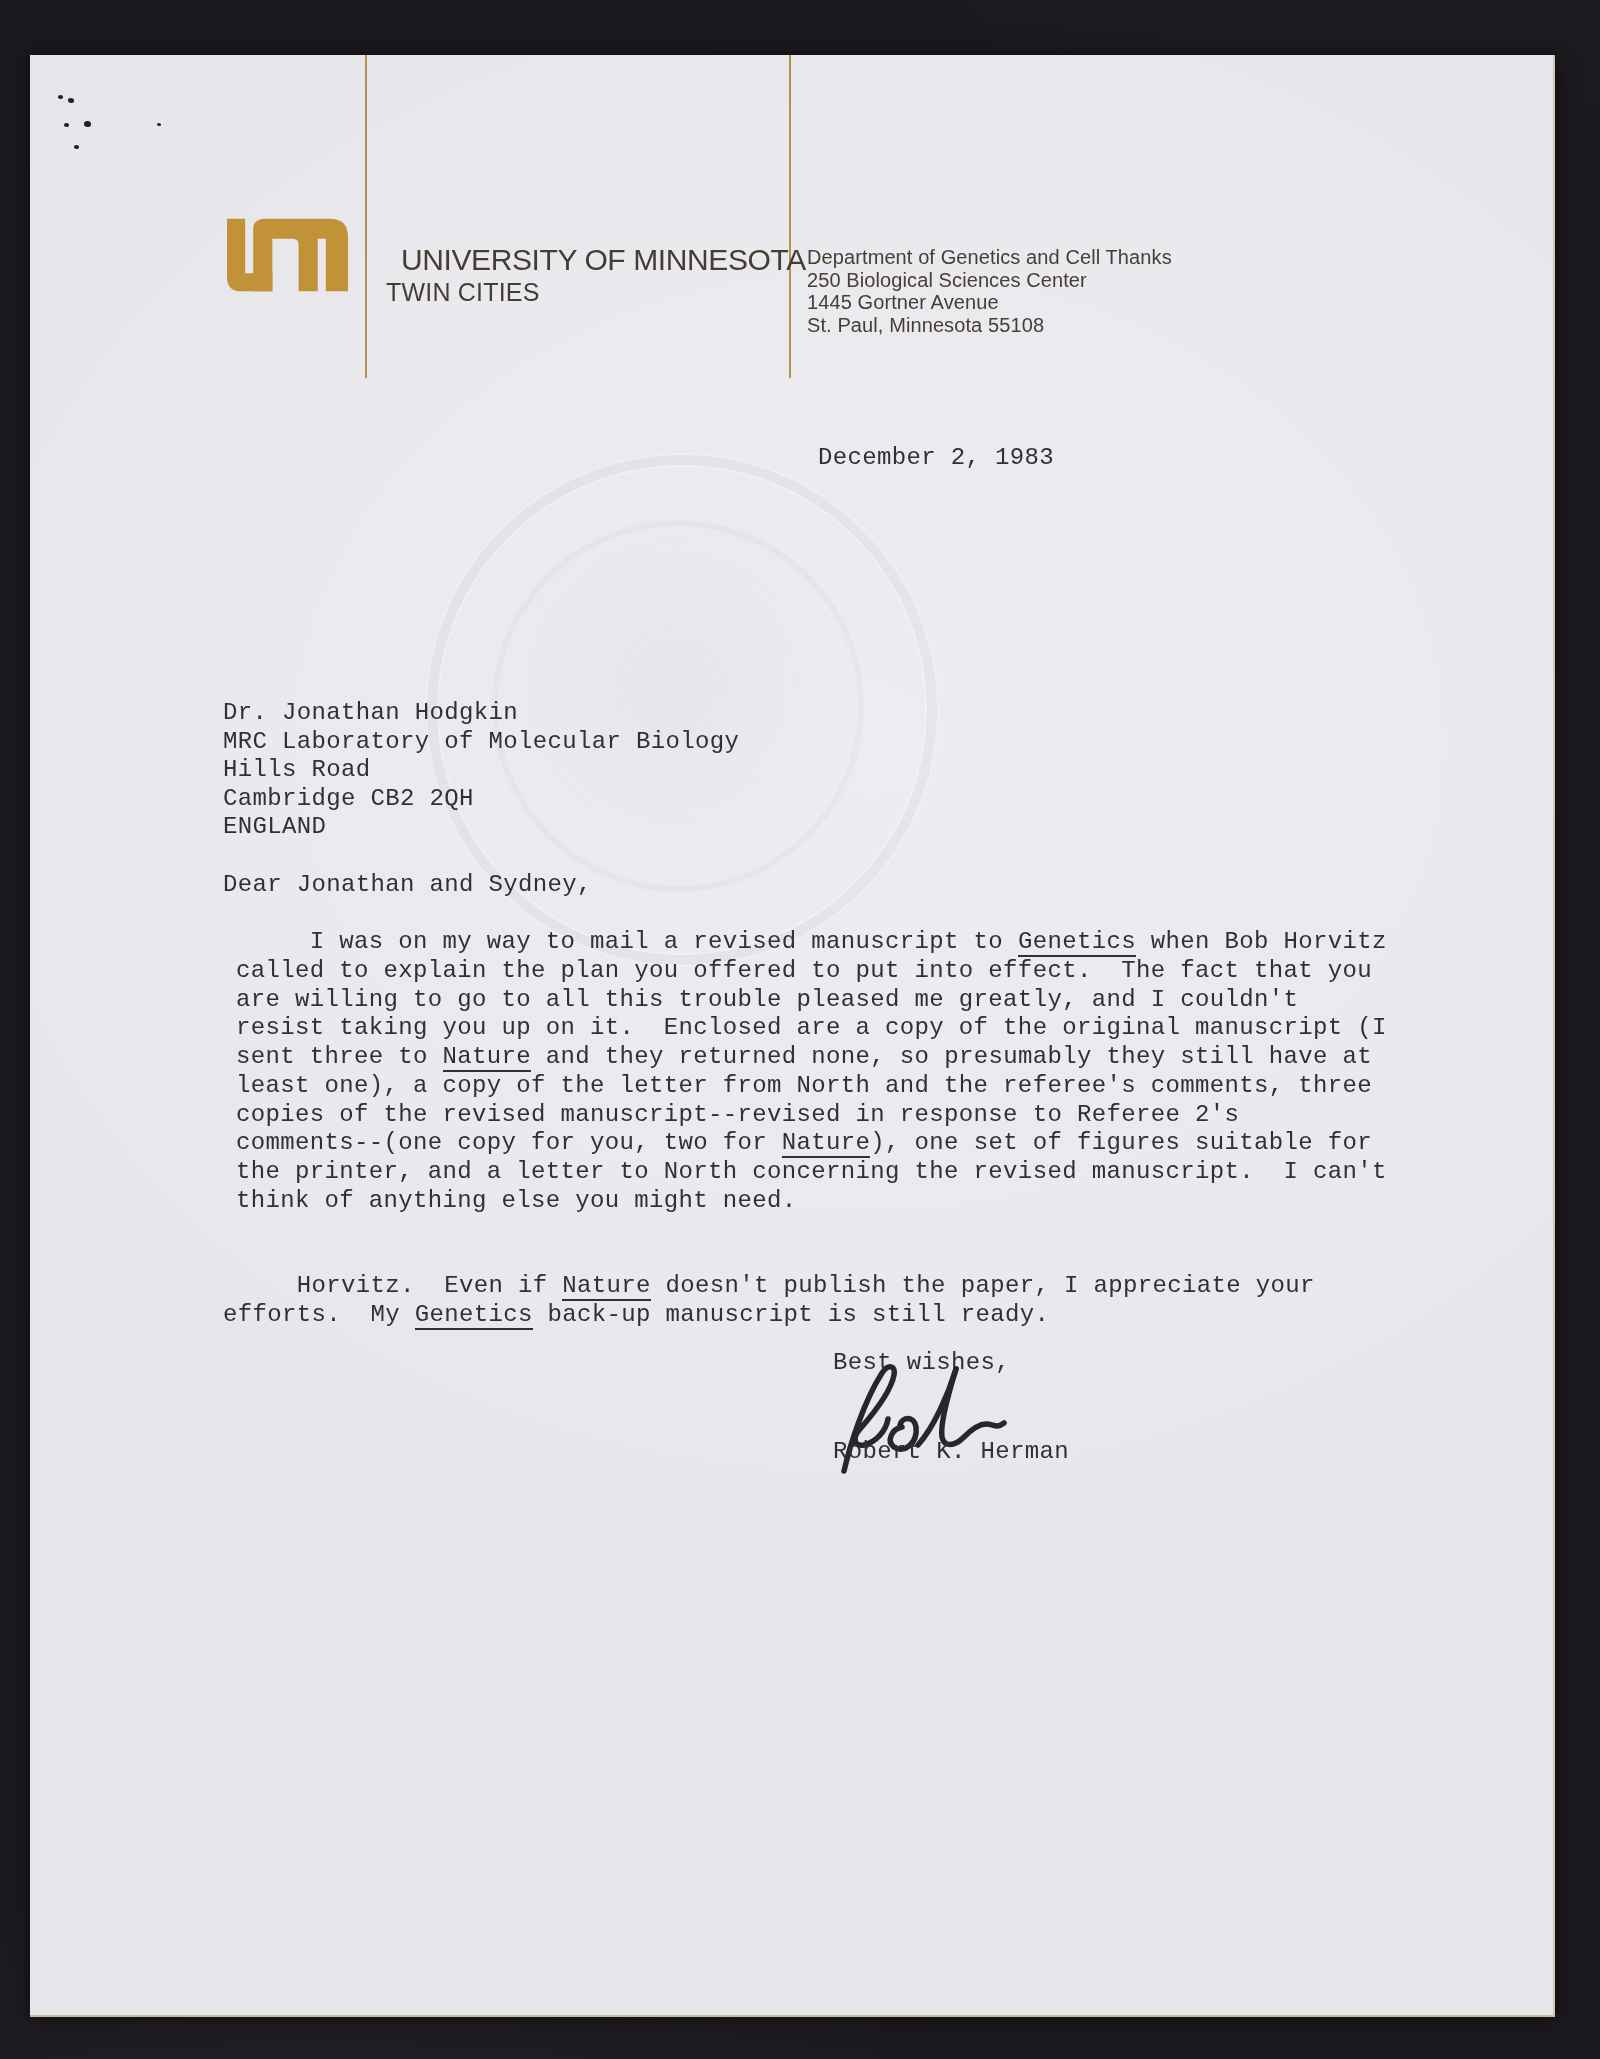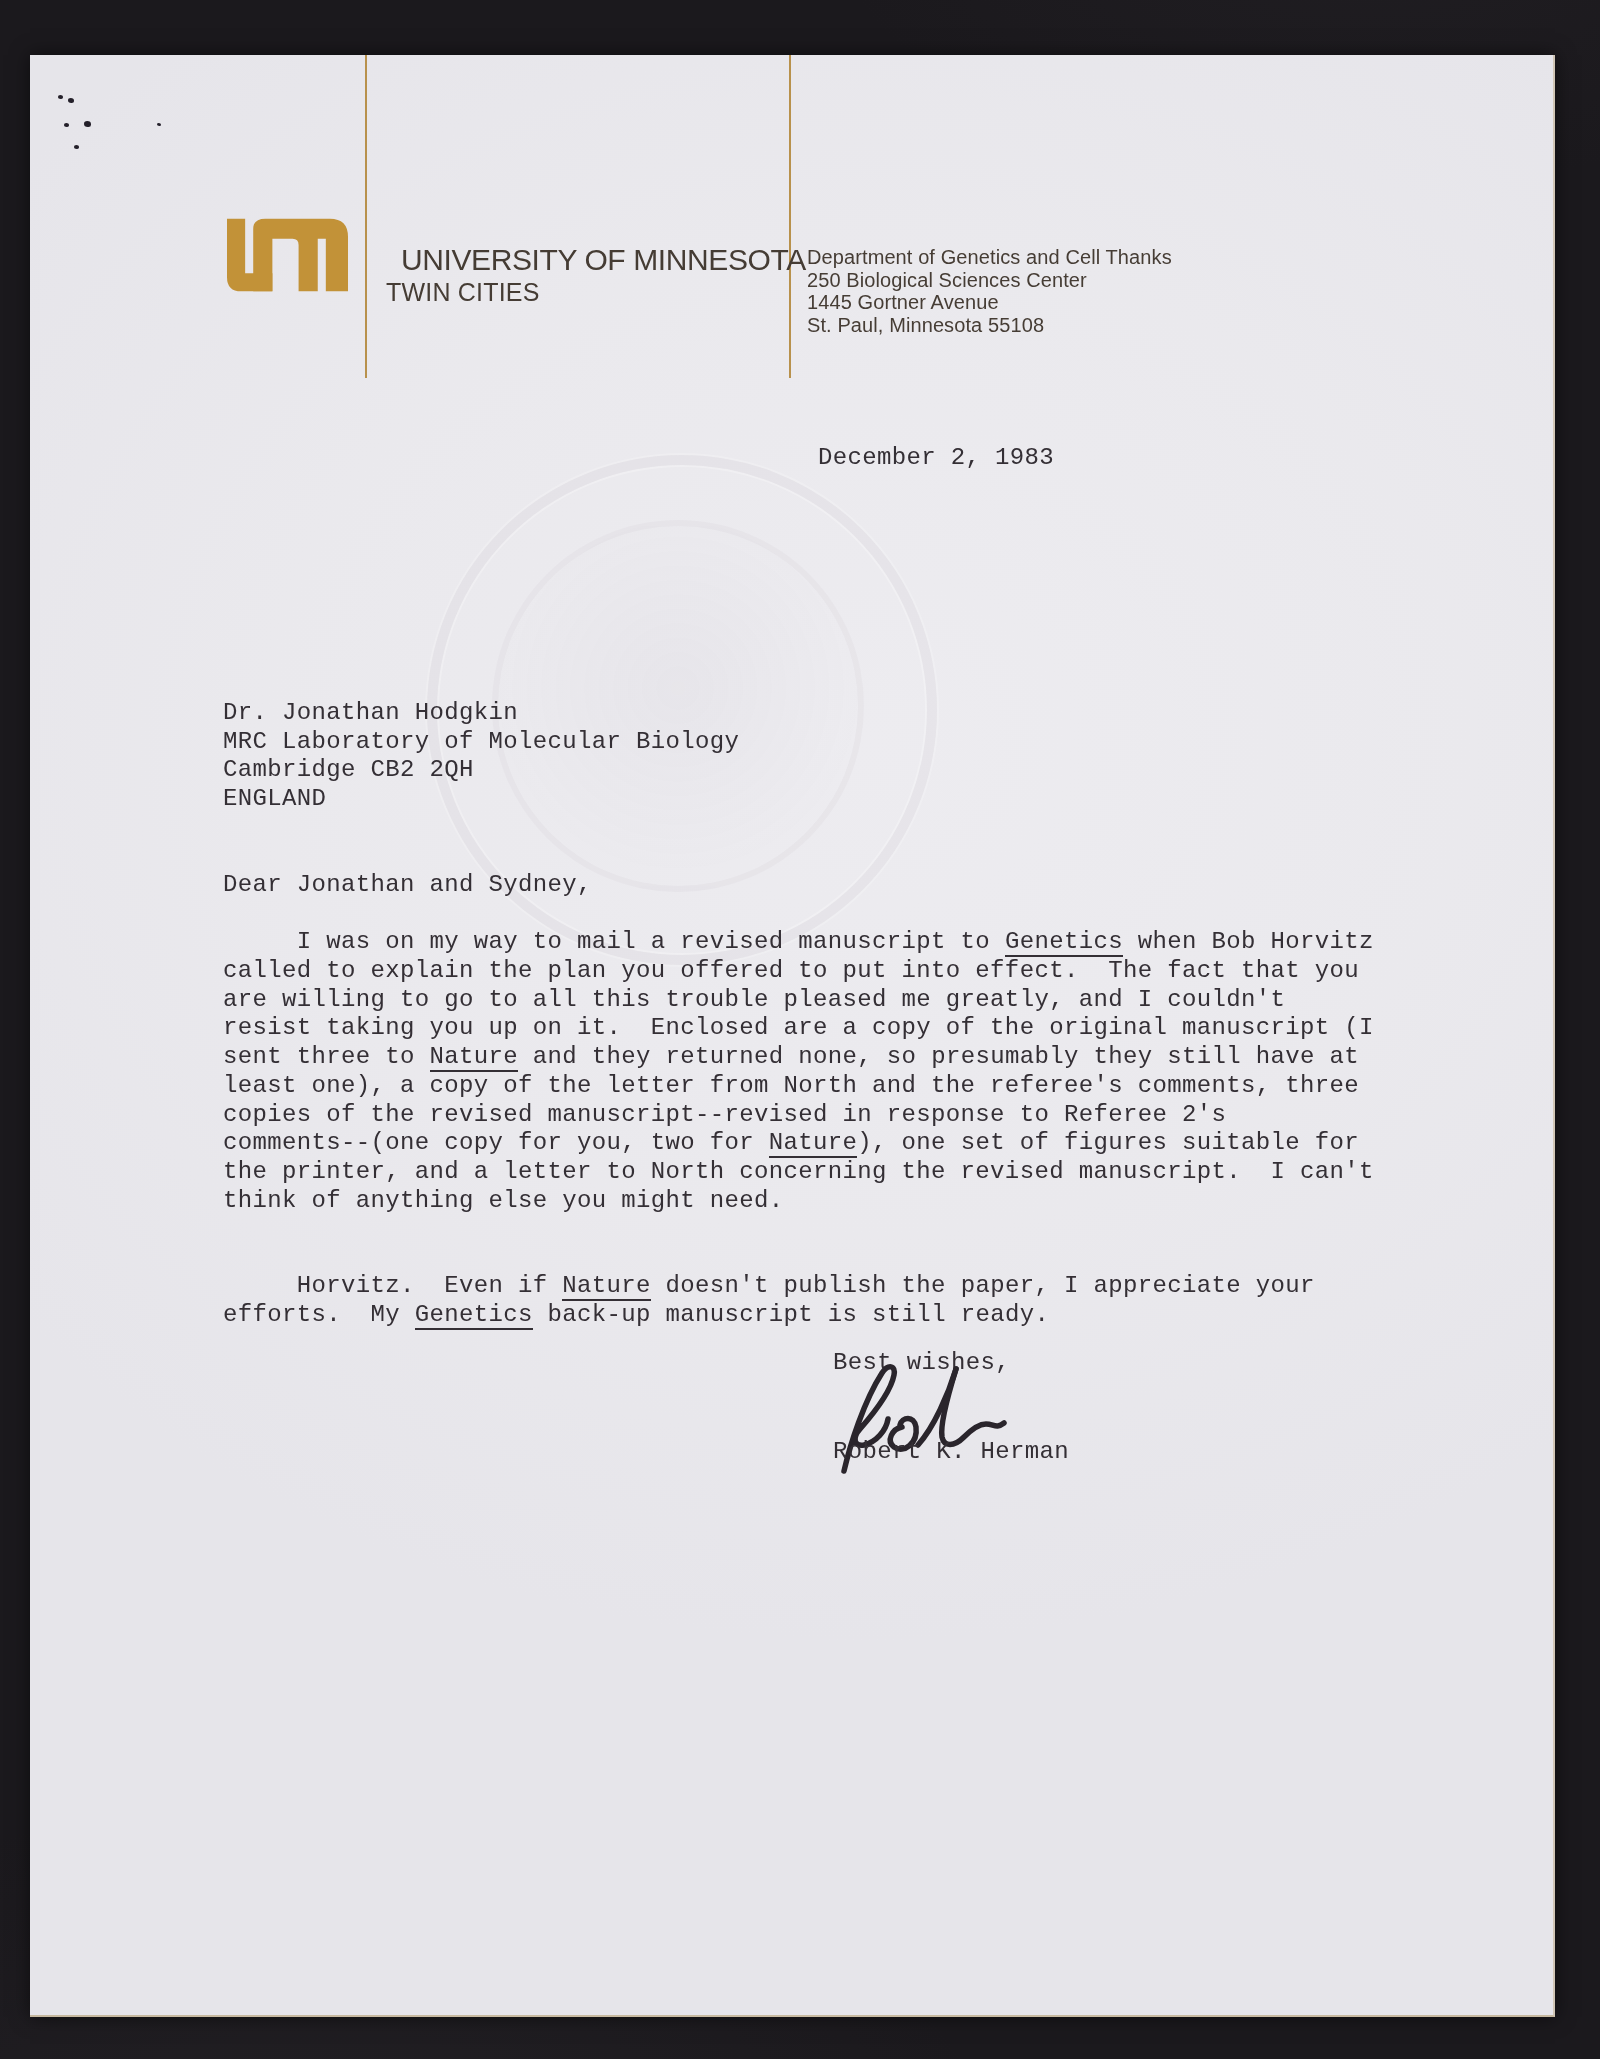--- a/index.html
+++ b/index.html
@@ -52,21 +52,21 @@
   }
   
   .typed{
     font-family:"Liberation Mono","DejaVu Sans Mono",monospace;
     color:#342f35;font-size:24px;letter-spacing:0.35px;white-space:pre;
   }
   .date-line{position:absolute;left:788px;top:389px;line-height:1.2;}
   .recipient{position:absolute;left:193px;top:644px;line-height:28.6px;}
   .salutation{position:absolute;left:193px;top:816px;line-height:1.2;}
   .para{position:absolute;left:193px;line-height:28.75px;}
-  #para1{top:873px;}
+  #para1{top:873px;margin-left:13px;}
   #para2{top:1217px;}
   .u{border-bottom:2px solid #342f35;padding-bottom:0px;}
   .closing{position:absolute;left:803px;top:1294px;line-height:1.2;}
   .signer{position:absolute;left:803px;top:1383px;line-height:1.2;}
   .signature{position:absolute;left:800px;top:1298px;width:180px;height:140px;}
   
   .speck{position:absolute;background:#24202a;border-radius:50% 60% 40% 60%;}
 </style>
 </head>
 <body>
@@ -94,21 +94,21 @@
 
   <div class="dept" id="dept">
       <div>Department of Genetics and Cell Thanks</div>
       <div>250 Biological Sciences Center</div>
       <div>1445 Gortner Avenue</div>
       <div>St. Paul, Minnesota 55108</div>
     </div>
 
   <div class="typed date-line">December 2, 1983</div>
 
-  <div class="typed recipient" id="recipient"><div>Dr. Jonathan Hodgkin</div><div>MRC Laboratory of Molecular Biology</div><div>Cambridge CB2 2QH</div><div>ENGLAND</div></div>
+  <div class="typed recipient" id="recipient"><div>Dr. Jonathan Hodgkin</div><div>MRC Laboratory of Molecular Biology</div><div>Hills Road</div><div>Cambridge CB2 2QH</div><div>ENGLAND</div></div>
 
   <div class="typed salutation">Dear Jonathan and Sydney,</div>
 
   <div class="typed para" id="para1"><div><span>     I was on my way to mail a revised manuscript to </span><span class="u">Genetics</span><span> when Bob Horvitz</span></div><div><span>called to explain the plan you offered to put into effect.  The fact that you</span></div><div><span>are willing to go to all this trouble pleased me greatly, and I couldn't</span></div><div><span>resist taking you up on it.  Enclosed are a copy of the original manuscript (I</span></div><div><span>sent three to </span><span class="u">Nature</span><span> and they returned none, so presumably they still have at</span></div><div><span>least one), a copy of the letter from North and the referee's comments, three</span></div><div><span>copies of the revised manuscript--revised in response to Referee 2's</span></div><div><span>comments--(one copy for you, two for </span><span class="u">Nature</span><span>), one set of figures suitable for</span></div><div><span>the printer, and a letter to North concerning the revised manuscript.  I can't</span></div><div><span>think of anything else you might need.</span></div></div>
   <div class="typed para" id="para2"><div><span>     Horvitz.  Even if </span><span class="u">Nature</span><span> doesn't publish the paper, I appreciate your</span></div><div><span>efforts.  My </span><span class="u">Genetics</span><span> back-up manuscript is still ready.</span></div></div>
 
   <div class="typed closing">Best wishes,</div>
 
   <div class="signature">
     <svg width="180" height="140" viewBox="0 0 180 140" xmlns="http://www.w3.org/2000/svg">

